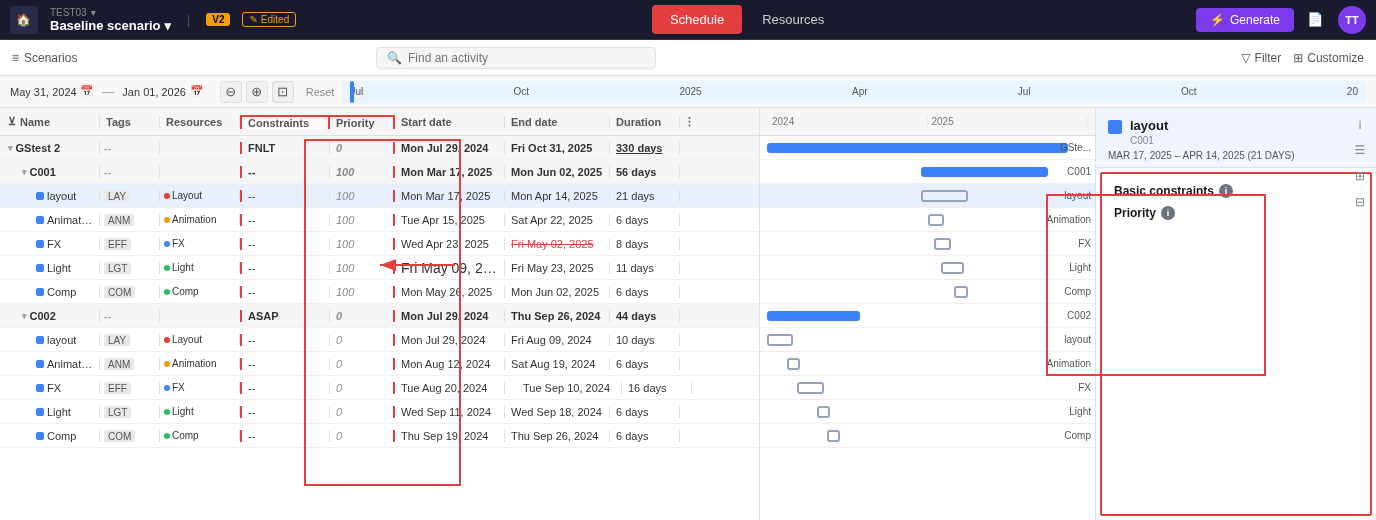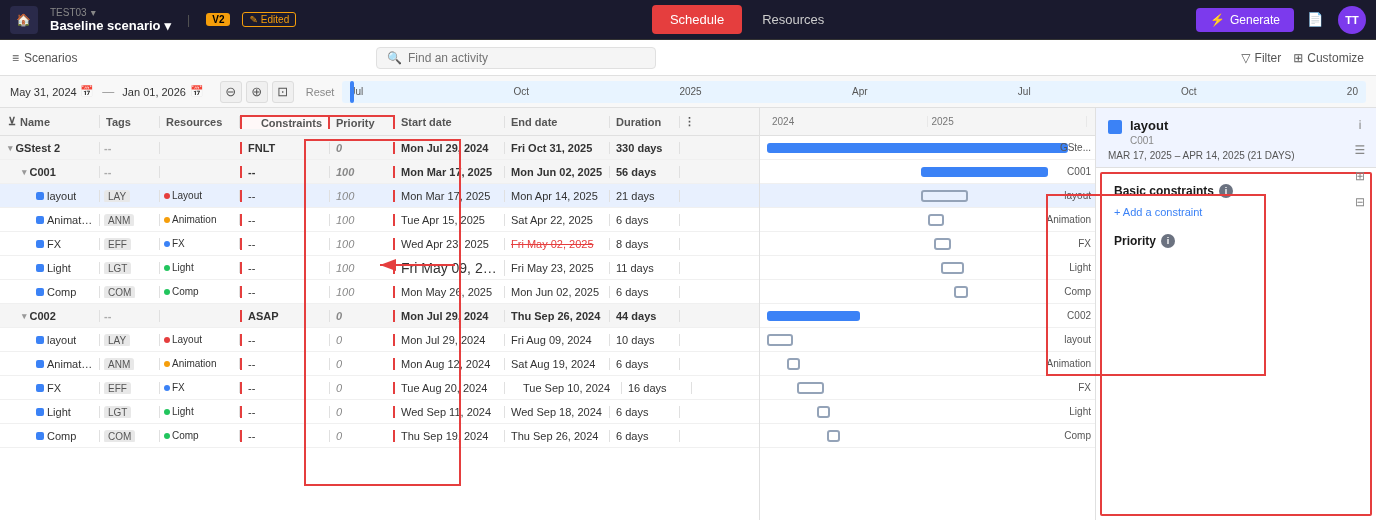--- a/index.html
+++ b/index.html
@@ -190,21 +190,21 @@
 
   <div class="table-section">
 
     <div class="table-header">
       <div class="col-name">
         <span>⊻</span>
         <span>Name</span>
       </div>
       <div class="col-tags">Tags</div>
       <div class="col-resources">Resources</div>
-      <div class="col-constraints constraints-header-highlight" style="width:90px;padding:0 6px;border:2px solid #e53e3e;border-bottom:none;background:#fff8f8;text-align:right;">Constraints</div>
+      <div class="col-constraints constraints-header-highlight" style="width:90px;padding:0 6px;border:2px solid #e53e3e;border-bottom:none;background:#fff8f8;">Constraints</div>
       <div class="col-priority" style="width:65px;padding:0 6px;border-right:2px solid #e53e3e;border-top:2px solid #e53e3e;">Priority</div>
       <div class="col-startdate">Start date</div>
       <div class="col-enddate">End date</div>
       <div class="col-duration">Duration</div>
       <div class="col-dots">⋮</div>
     </div>
 
     <div class="table-body" id="table-body">
         <div class="table-row group-row">
     <div class="cell cell-name" style="width:100px;padding-left:8px;border-right:1px solid #e0e0e0;">
@@ -221,21 +221,21 @@
     <div class="cell" style="width:90px;padding:0 6px;border-left:2px solid #e53e3e;border-right:1px solid #e0e0e0;">
       FNLT
     </div>
     <div class="cell" style="width:65px;padding:0 6px;border-right:2px solid #e53e3e;font-style:italic;color:#888;">
       0
     </div>
     <div class="cell" style="width:110px;padding:0 6px;border-right:1px solid #e0e0e0;font-size:11px;">Mon Jul 29, 2024</div>
     <div class="cell" style="width:105px;padding:0 6px;border-right:1px solid #e0e0e0;font-size:11px;">
       Fri Oct 31, 2025
     </div>
-    <div class="cell" style="width:70px;padding:0 6px;border-right:1px solid #e0e0e0;">330 days</div>
+    <div class="cell" style="width:70px;padding:0 6px;border-right:1px solid #e0e0e0;text-decoration:underline;">330 days</div>
   </div>
         <div class="table-row group-row">
     <div class="cell cell-name" style="width:100px;padding-left:22px;border-right:1px solid #e0e0e0;">
       <span class="expand-icon">▾</span>
 
       <span style="overflow:hidden;text-overflow:ellipsis;white-space:nowrap;">C001</span>
     </div>
     <div class="cell" style="width:60px;padding:0 4px;border-right:1px solid #e0e0e0;">
       <span style="color:#aaa">--</span>
     </div>
@@ -602,21 +602,20 @@
       <div class="panel-side-icon">⊞</div>
       <div class="panel-side-icon">⊟</div>
     </div>
 
     <div class="panel-content">
       <div class="panel-section-title">
         <span>Basic constraints</span>
         <div class="info-icon">i</div>
       </div>
 
-      <div class="add-constraint-btn">+ Add a constraint</div>
 
       <div class="priority-section">
         <div class="priority-label">
           <span>Priority</span>
           <div class="info-icon">i</div>
         </div>
       </div>
     </div>
   </div>
 </div>

